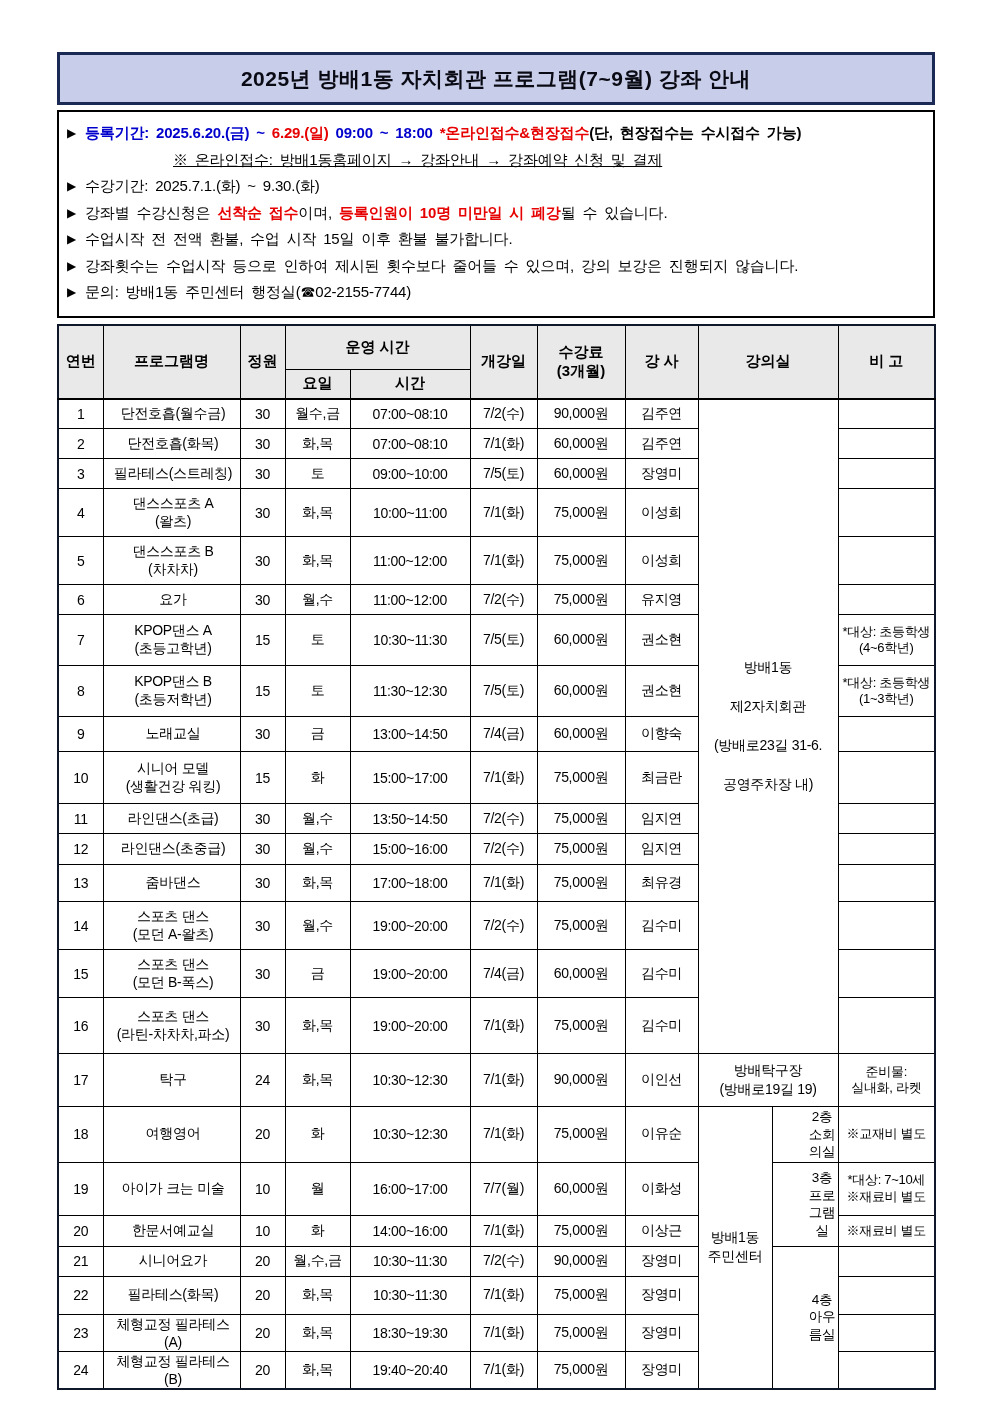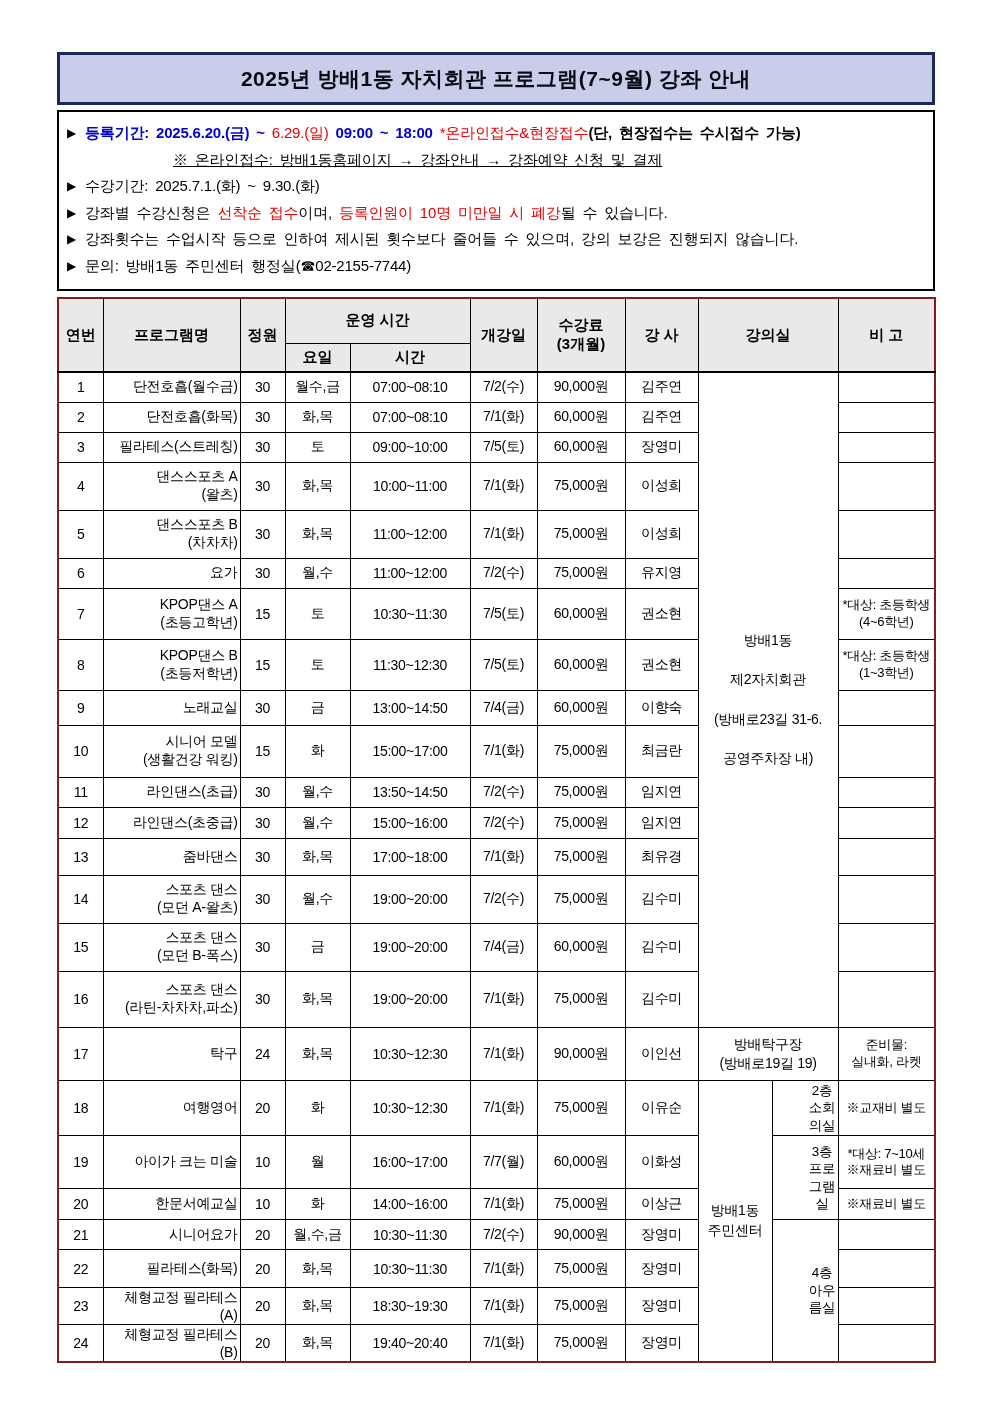--- a/index.html
+++ b/index.html
@@ -10,31 +10,31 @@
     border:3px solid #1b2a55;background:#c8cee9;height:47px;
     display:flex;align-items:center;justify-content:center;
     font-weight:bold;font-size:21px;letter-spacing:0.5px;color:#0a0a14;
   }
 
   .info-box{border:2px solid #000;margin-top:5px;padding:6px 8px 8px 8px;font-size:15px;}
   .info-line{margin:4px 0;line-height:1.5;word-spacing:3px;letter-spacing:-0.2px;}
   .bullet{display:inline-block;margin-right:9px;font-size:12px;transform:translateY(-1px);}
   .indent{padding-left:106px;word-spacing:3px;text-decoration:underline;}
   .blue{color:#0000cc;font-weight:bold;margin-top:15px;}
-  .red{color:#e60000;font-weight:normal;}
+  .red{color:#e60000;font-weight:bold;}
   .bk-b{font-weight:bold;}
 
   table.course{
     border-collapse:collapse;margin-top:6px;width:878px;table-layout:fixed;
-    font-size:14px;border:2px solid #7f1d1d;
+    font-size:14px;border:2px solid #0f172a;
   }
   th,td{border:1px solid #000;text-align:center;vertical-align:middle;padding:1px 2px;overflow:hidden;letter-spacing:-0.3px;}
   thead th{background:#e9e9e9;font-weight:bold;font-size:15px;letter-spacing:0;}
   tbody tr:first-child td{border-top:2px solid #000;}
-  td.name{text-align:right;padding-left:5px;}
+  td.name{text-align:center;padding-left:5px;}
   .pre{white-space:pre-line;}
   td.note{font-size:13px;line-height:1.25;}
   td.venue-main{font-size:14px;line-height:1.4;}
   td.venue-sub{font-size:13.5px;line-height:1.3;padding-left:36px;}
   td.venue-17{font-size:14px;line-height:1.35;}
 </style>
 </head>
 <body>
 
 <div class="page">
@@ -46,20 +46,23 @@
   <div class="info-box">
     <div class="info-line">
       <span class="bullet">▶</span><span class="blue">등록기간:  2025.6.20.(금)  ~  </span><span class="red">6.29.(일)</span><span class="blue">  09:00  ~  18:00  </span><span class="red">*온라인접수&amp;현장접수</span><span class="bk-b">(단,  현장접수는  수시접수  가능)</span>
     </div>
     <div class="info-line indent">※  온라인접수:  방배1동홈페이지  →  강좌안내  →  강좌예약  신청  및  결제</div>
     <div class="info-line">
       <span class="bullet">▶</span><span>수강기간:  2025.7.1.(화)  ~  9.30.(화)</span>
     </div>
     <div class="info-line">
       <span class="bullet">▶</span><span>강좌별  수강신청은  </span><span class="red">선착순  접수</span><span>이며,  </span><span class="red">등록인원이  10명  미만일  시  폐강</span><span>될  수  있습니다.</span>
+    </div>
+    <div class="info-line">
+      <span class="bullet">▶</span><span>수업시작  전  전액  환불,  수업  시작  15일  이후  환불  불가합니다.</span>
     </div>
     <div class="info-line">
       <span class="bullet">▶</span><span>강좌횟수는  수업시작  등으로  인하여  제시된  횟수보다  줄어들  수  있으며,  강의  보강은  진행되지  않습니다.</span>
     </div>
     <div class="info-line">
       <span class="bullet">▶</span><span>문의:  방배1동  주민센터  행정실(☎02-2155-7744)</span>
     </div>
   </div>
 
   <table class="course">

